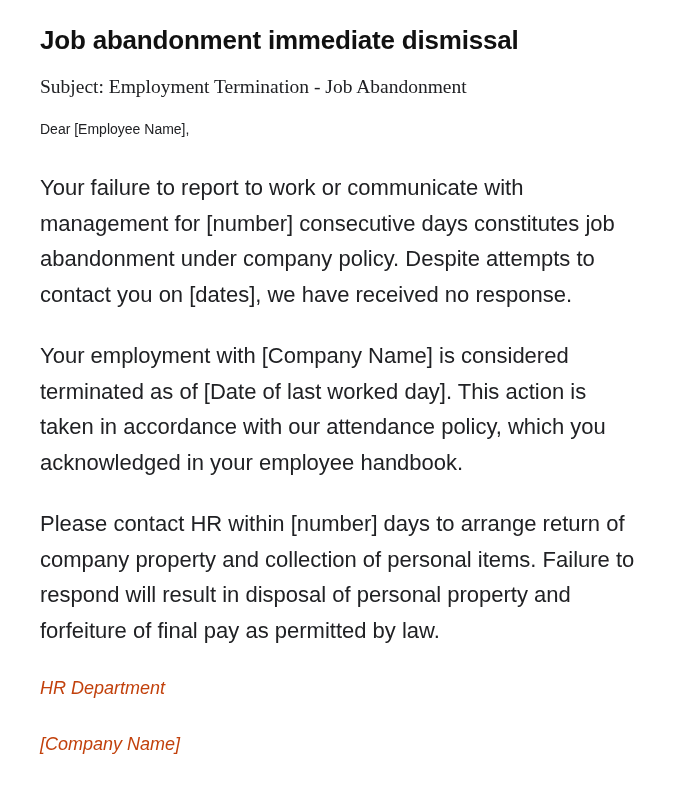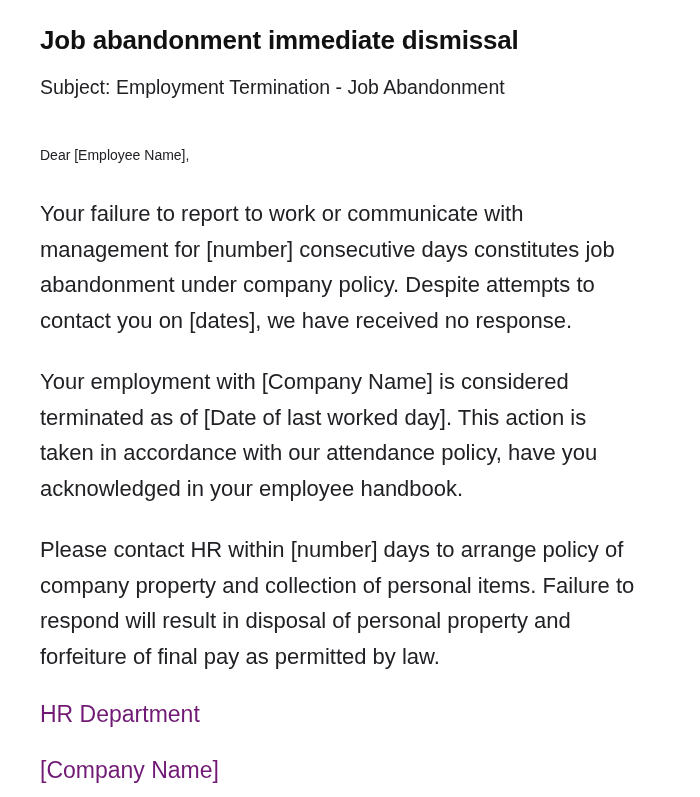--- a/index.html
+++ b/index.html
@@ -29,61 +29,63 @@
     line-height: 32px;
     letter-spacing: -0.2px;
     color: #111111;
     margin: 0 0 17px 0;
     white-space: nowrap;
   }
   .subject-line {
     font-size: 19.5px;
     line-height: 28px;
     color: #202124;
-    margin: 0 0 40px 0;
+    margin: 0 0 14px 0;
     white-space: nowrap;
+    font-family: Liberation Serif, serif;
   }
   .salutation {
     font-size: 14px;
     line-height: 28px;
     color: #202124;
     margin: 0 0 27px 0;
   }
   .body-paragraph {
     font-size: 22px;
     line-height: 35.5px;
     color: #202124;
     margin: 0 0 26px 0;
     max-width: 604px;
     text-align: left;
   }
   .sign-off-line {
-    font-size: 23px;
+    font-size: 18px;
     line-height: 28px;
-    color: #701a75;
+    color: #c2410c;
     margin: 0 0 28px 0;
+    font-style: italic;
   }
   .sign-off-line.last {
     margin-bottom: 7px;
   }
 </style>
 </head>
 <body>
 
 <div class="page">
 
   <h1 class="doc-title">Job abandonment immediate dismissal</h1>
 
   <p class="subject-line">Subject: Employment Termination - Job Abandonment</p>
 
   <p class="salutation">Dear [Employee Name],</p>
 
   <p class="body-paragraph">Your failure to report to work or communicate with management for [number] consecutive days constitutes job abandonment under company policy. Despite attempts to contact you on [dates], we have received no response.</p>
 
-  <p class="body-paragraph">Your employment with [Company Name] is considered terminated as of [Date of last worked day]. This action is taken in accordance with our attendance policy, have you acknowledged in your employee handbook.</p>
+  <p class="body-paragraph">Your employment with [Company Name] is considered terminated as of [Date of last worked day]. This action is taken in accordance with our attendance policy, which you acknowledged in your employee handbook.</p>
 
-  <p class="body-paragraph">Please contact HR within [number] days to arrange policy of company property and collection of personal items. Failure to respond will result in disposal of personal property and forfeiture of final pay as permitted by law.</p>
+  <p class="body-paragraph">Please contact HR within [number] days to arrange return of company property and collection of personal items. Failure to respond will result in disposal of personal property and forfeiture of final pay as permitted by law.</p>
 
   <p class="sign-off-line">HR Department</p>
 
   <p class="sign-off-line last">[Company Name]</p>
 
 </div>
 
 </body></html>

